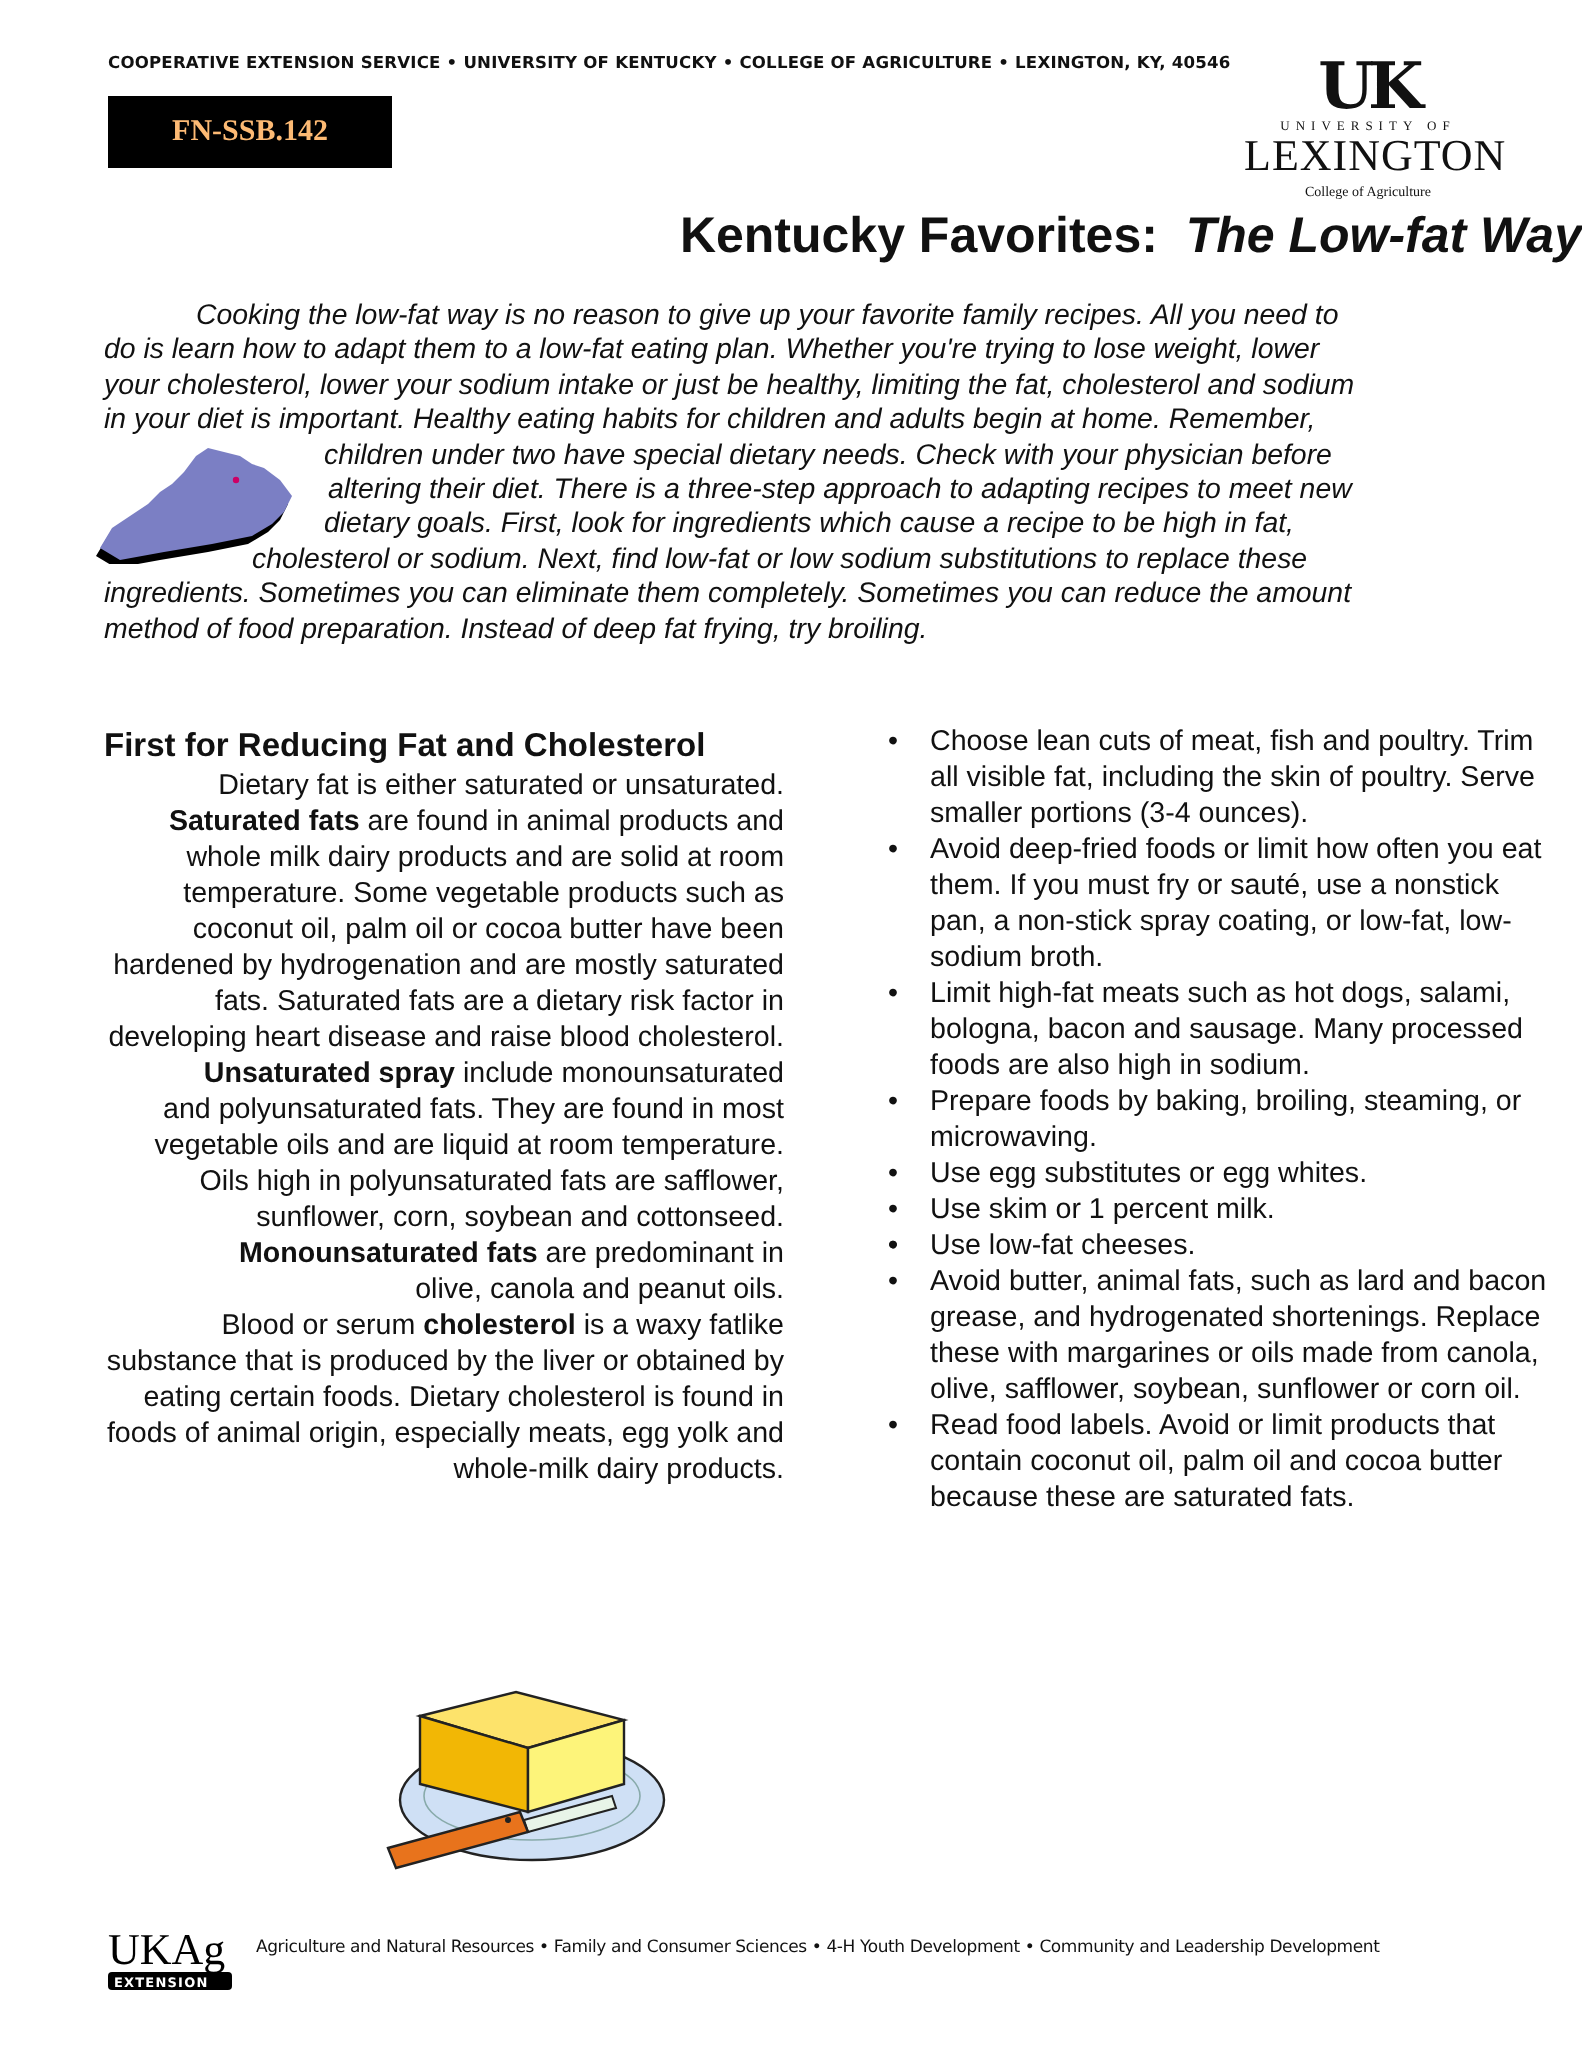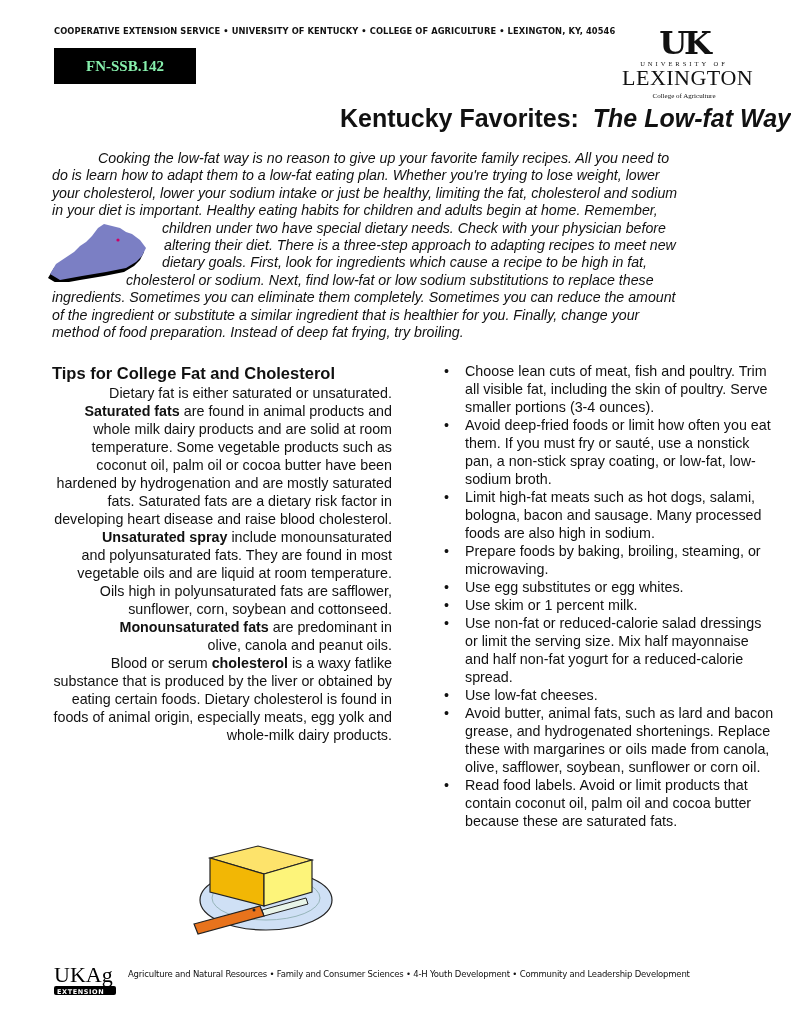--- a/index.html
+++ b/index.html
@@ -1,18 +1,18 @@
 <!DOCTYPE html>
 <html><head>
 <meta charset="utf-8">
 <style>
   html, body { margin:0; padding:0; background:#fff; }
   body { width:791px; height:1024px; position:relative; overflow:hidden; font-family:"Liberation Sans", sans-serif; color:#111; }
   .header-line { position:absolute; left:54px; top:26px; font-size:8.3px; font-weight:bold; letter-spacing:0.1px; white-space:nowrap; font-family:"DejaVu Sans", sans-serif; }
-  .pubno { position:absolute; left:54px; top:48px; width:142px; height:36px; background:#000; color:#86efac; font-family:"Liberation Serif", serif; font-weight:bold; font-size:15px; display:flex; align-items:center; justify-content:center; }
+  .pubno { position:absolute; left:54px; top:48px; width:142px; height:36px; background:#000; color:#fdba74; font-family:"Liberation Serif", serif; font-weight:bold; font-size:15px; display:flex; align-items:center; justify-content:center; }
   .uk-logo { position:absolute; left:622px; top:26px; width:124px; text-align:center; font-family:"Liberation Serif", serif; }
   .uk-logo .uk { font-size:32px; font-weight:bold; line-height:34px; letter-spacing:-3px; font-family:"DejaVu Serif", serif; }
   .uk-logo .univ { font-size:6.5px; letter-spacing:3px; margin-top:0px; }
   .uk-logo .ky { font-size:22px; letter-spacing:0.5px; line-height:22px; }
   .uk-logo .coll { font-size:7px; margin-top:3px; }
   .title { position:absolute; left:0; width:791px; top:104px; text-align:right; font-size:25px; font-weight:bold; }
   .title .it { font-style:italic; }
   .intro { position:absolute; left:52px; top:150px; width:680px; font-size:14.2px; line-height:17.4px; font-style:italic; }
   .intro .l { display:block; white-space:nowrap; }
   .kymap { position:absolute; left:46px; top:222px; width:112px; height:60px; }
@@ -49,32 +49,31 @@
 <div class="intro">
   <span class="l" style="padding-left:46px">Cooking the low-fat way is no reason to give up your favorite family recipes. All you need to</span>
   <span class="l">do is learn how to adapt them to a low-fat eating plan. Whether you're trying to lose weight, lower</span>
   <span class="l">your cholesterol, lower your sodium intake or just be healthy, limiting the fat, cholesterol and sodium</span>
   <span class="l">in your diet is important. Healthy eating habits for children and adults begin at home. Remember,</span>
   <span class="l" style="padding-left:110px">children under two have special dietary needs. Check with your physician before</span>
   <span class="l" style="padding-left:112px">altering their diet. There is a three-step approach to adapting recipes to meet new</span>
   <span class="l" style="padding-left:110px">dietary goals. First, look for ingredients which cause a recipe to be high in fat,</span>
   <span class="l" style="padding-left:74px">cholesterol or sodium. Next, find low-fat or low sodium substitutions to replace these</span>
   <span class="l">ingredients. Sometimes you can eliminate them completely. Sometimes you can reduce the amount</span>
-  <span class="l">of the ingredient or substitute a similar ingredient that is healthier for you. Finally, change your</span>
   <span class="l">method of food preparation. Instead of deep fat frying, try broiling.</span>
 </div>
 
 <svg class="kymap" viewBox="0 0 112 60">
   <path d="M4 52 L10 42 L16 38 L22 34 L28 30 L34 24 L40 20 L46 14 L52 6 L58 2 L66 4 L74 6 L80 10 L86 12 L94 18 L100 26 L96 34 L90 40 L80 46 L60 50 L36 54 L14 58 Z" fill="#000" transform="translate(-2,4)"></path>
   <path class="kymap-fill" d="M4 52 L10 42 L16 38 L22 34 L28 30 L34 24 L40 20 L46 14 L52 6 L58 2 L66 4 L74 6 L80 10 L86 12 L94 18 L100 26 L96 34 L90 40 L80 46 L60 50 L36 54 L14 58 Z" fill="#7b7fc4"></path>
   <circle class="kymap-dot" cx="72" cy="18" r="1.6" fill="#cc0066"></circle>
 </svg>
 
 <div class="col-left">
-  <h2>Tips for College Fat and Cholesterol</h2>
+  <h2>First for Reducing Fat and Cholesterol</h2>
   <p><span class="ind"></span><span>Dietary fat is either saturated or unsaturated. </span><b>Saturated fats</b><span> are found in animal products and whole milk dairy products and are solid at room temperature. Some vegetable products such as coconut oil, palm oil or cocoa butter have been hardened by hydrogenation and are mostly saturated fats. Saturated fats are a dietary risk factor in developing heart disease and raise blood cholesterol.</span></p>
   <p><span class="ind"></span><span></span><b>Unsaturated spray</b><span> include monounsaturated and polyunsaturated fats. They are found in most vegetable oils and are liquid at room temperature. Oils high in polyunsaturated fats are safflower, sunflower, corn, soybean and cottonseed.</span></p>
   <p><span class="ind"></span><span></span><b>Monounsaturated fats</b><span> are predominant in olive, canola and peanut oils.</span></p>
   <p><span class="ind"></span><span>Blood or serum </span><b>cholesterol</b><span> is a waxy fatlike substance that is produced by the liver or obtained by eating certain foods. Dietary cholesterol is found in foods of animal origin, especially meats, egg yolk and whole-milk dairy products.</span></p>
 </div>
 
 <svg class="butter" viewBox="0 0 150 100">
   <ellipse cx="78" cy="62" rx="66" ry="30" fill="#cfe0f5" stroke="#222" stroke-width="1.2"></ellipse>
   <ellipse cx="78" cy="60" rx="54" ry="22" fill="none" stroke="#8aa" stroke-width="0.8"></ellipse>
   <polygon points="22,20 70,8 124,22 76,36" fill="#fde36b" stroke="#222" stroke-width="1.2"></polygon>
@@ -86,21 +85,21 @@
 </svg>
 
 <div class="col-right">
   <ul>
     <li><span class="bullet">•</span><span>Choose lean cuts of meat, fish and poultry. Trim all visible fat, including the skin of poultry. Serve smaller portions (3-4 ounces).</span></li>
     <li><span class="bullet">•</span><span>Avoid deep-fried foods or limit how often you eat them. If you must fry or sauté, use a nonstick pan, a non-stick spray coating, or low-fat, low-sodium broth.</span></li>
     <li><span class="bullet">•</span><span>Limit high-fat meats such as hot dogs, salami, bologna, bacon and sausage. Many processed foods are also high in sodium.</span></li>
     <li><span class="bullet">•</span><span>Prepare foods by baking, broiling, steaming, or microwaving.</span></li>
     <li><span class="bullet">•</span><span>Use egg substitutes or egg whites.</span></li>
     <li><span class="bullet">•</span><span>Use skim or 1 percent milk.</span></li>
-    <li><span class="bullet">•</span><span>Use non-fat or reduced-calorie salad dressings or limit the serving size. Mix half mayonnaise and half non-fat yogurt for a reduced-calorie spread.</span></li>
+    <li><span class="bullet">•</span></li>
     <li><span class="bullet">•</span><span>Use low-fat cheeses.</span></li>
     <li><span class="bullet">•</span><span>Avoid butter, animal fats, such as lard and bacon grease, and hydrogenated shortenings. Replace these with margarines or oils made from canola, olive, safflower, soybean, sunflower or corn oil.</span></li>
     <li><span class="bullet">•</span><span>Read food labels. Avoid or limit products that contain coconut oil, palm oil and cocoa butter because these are saturated fats.</span></li>
   </ul>
 </div>
 
 <svg class="footer-logo" viewBox="0 0 66 38">
   <text x="0" y="24" font-family="Liberation Serif, serif" font-size="22" fill="#000">UKAg</text>
   <rect x="0" y="28" width="62" height="9" fill="#000" rx="2"></rect>
   <text x="3" y="35.5" font-family="DejaVu Sans, sans-serif" font-size="6.5" font-weight="bold" fill="#fff" letter-spacing="0.6">EXTENSION</text>

